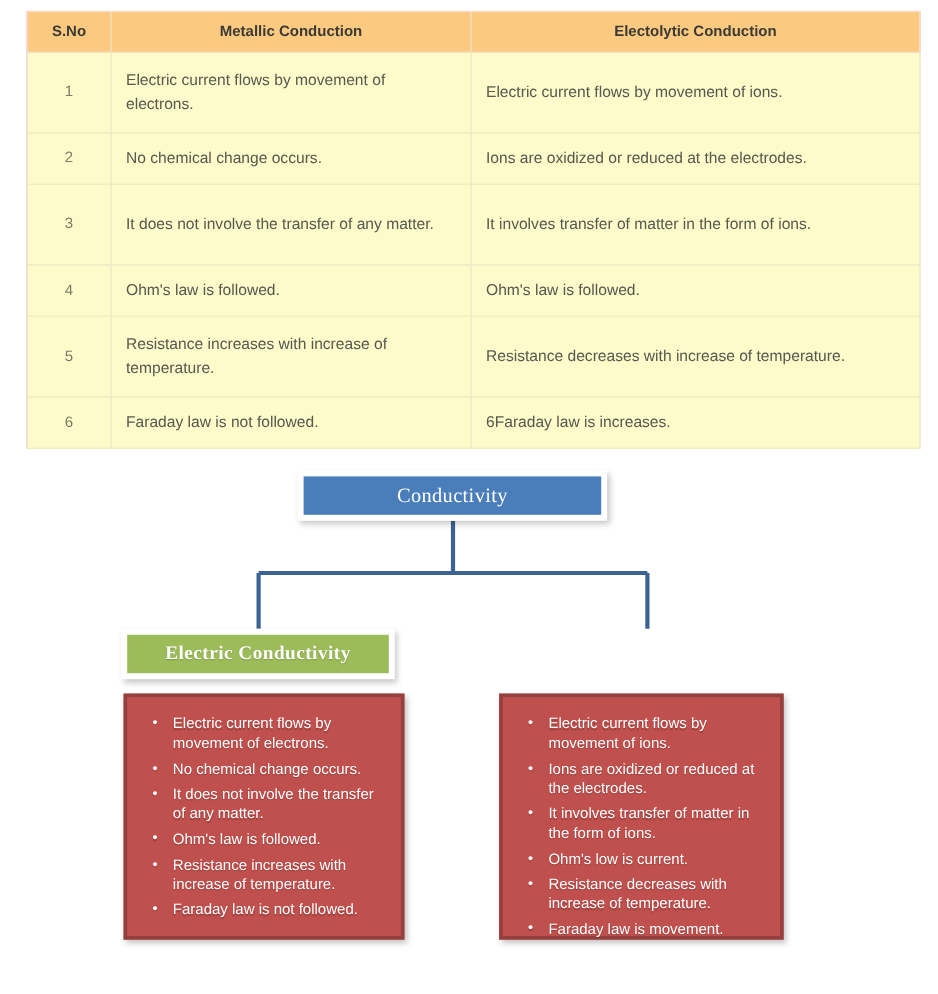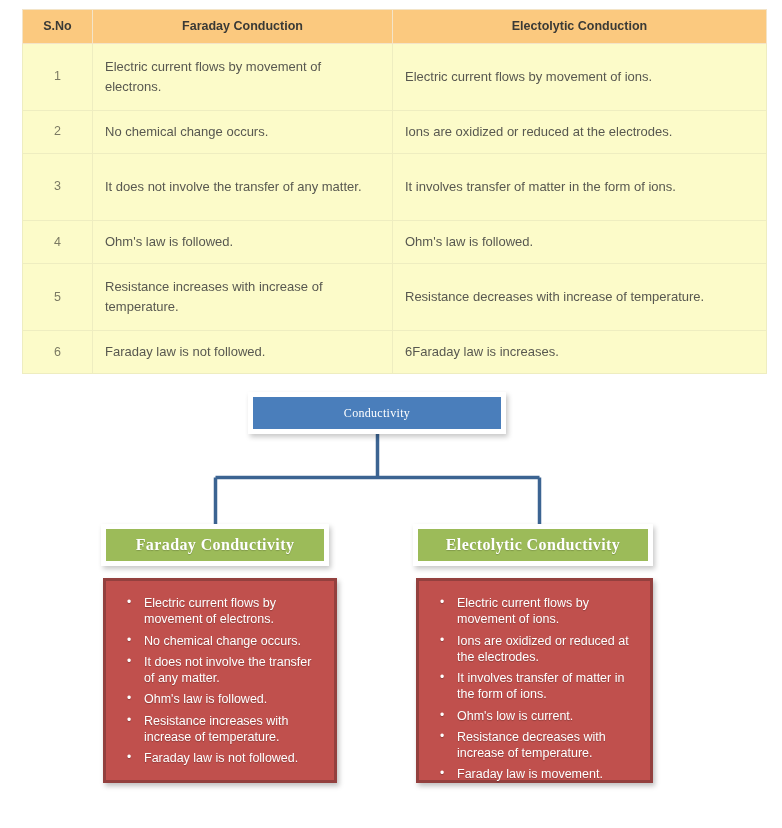--- a/index.html
+++ b/index.html
@@ -91,21 +91,21 @@
     left: 248px;
     top: 20px;
     width: 258px;
     height: 42px;
   }
   #root-node .fill {
     background: #4a7ebb;
   }
   #root-node .node-label {
     font-family: "Liberation Serif", serif;
-    font-size: 12px;
+    font-size: 17px;
     color: #ffffff;
     letter-spacing: 0.3px;
   }
 
   
   .branch-head {
     height: 42px;
   }
   .branch-head .fill {
     background: #9cbb59;
@@ -186,21 +186,21 @@
 <div class="table-wrap">
   <table class="cmp">
     <colgroup>
       <col class="c-sno">
         <col class="c-left">
         <col class="c-right">
     </colgroup>
     <thead>
       <tr>
         <th>S.No</th>
-        <th>Faraday Conduction</th>
+        <th>Metallic Conduction</th>
         <th>Electolytic Conduction</th>
       </tr>
     </thead>
     <tbody>
       <tr class="tall">
         <td class="sno">1</td>
         <td>Electric current flows by movement of electrons.</td>
         <td>Electric current flows by movement of ions.</td>
       </tr>
       <tr>
@@ -239,29 +239,24 @@
   </svg>
 
   <div class="shape" id="root-node">
     <div class="fill">
       <span class="node-label">Conductivity</span>
     </div>
   </div>
 
   <div class="shape branch-head" id="branch-head-left">
     <div class="fill">
-      <span class="node-label">Faraday Conductivity</span>
+      <span class="node-label">Electric Conductivity</span>
     </div>
   </div>
 
-  <div class="shape branch-head" id="branch-head-right">
-    <div class="fill">
-      <span class="node-label">Electolytic Conductivity</span>
-    </div>
-  </div>
 </div>
 
 <div class="list-box" id="list-box-left">
   <ul>
     <li><span class="bullet">•</span><span>Electric current flows by movement of electrons.</span></li>
     <li><span class="bullet">•</span><span>No chemical change occurs.</span></li>
     <li><span class="bullet">•</span><span>It does not involve the transfer of any matter.</span></li>
     <li><span class="bullet">•</span><span>Ohm's law is followed.</span></li>
     <li><span class="bullet">•</span><span>Resistance increases with increase of temperature.</span></li>
     <li><span class="bullet">•</span><span>Faraday law is not followed.</span></li>

